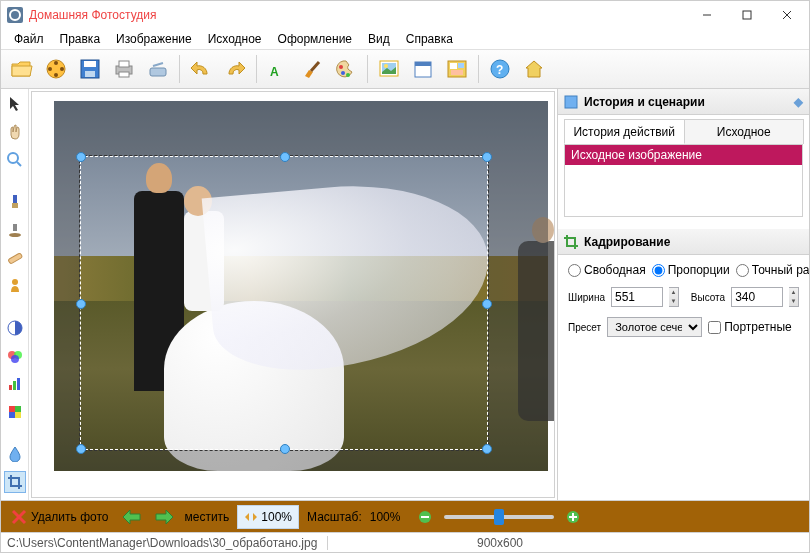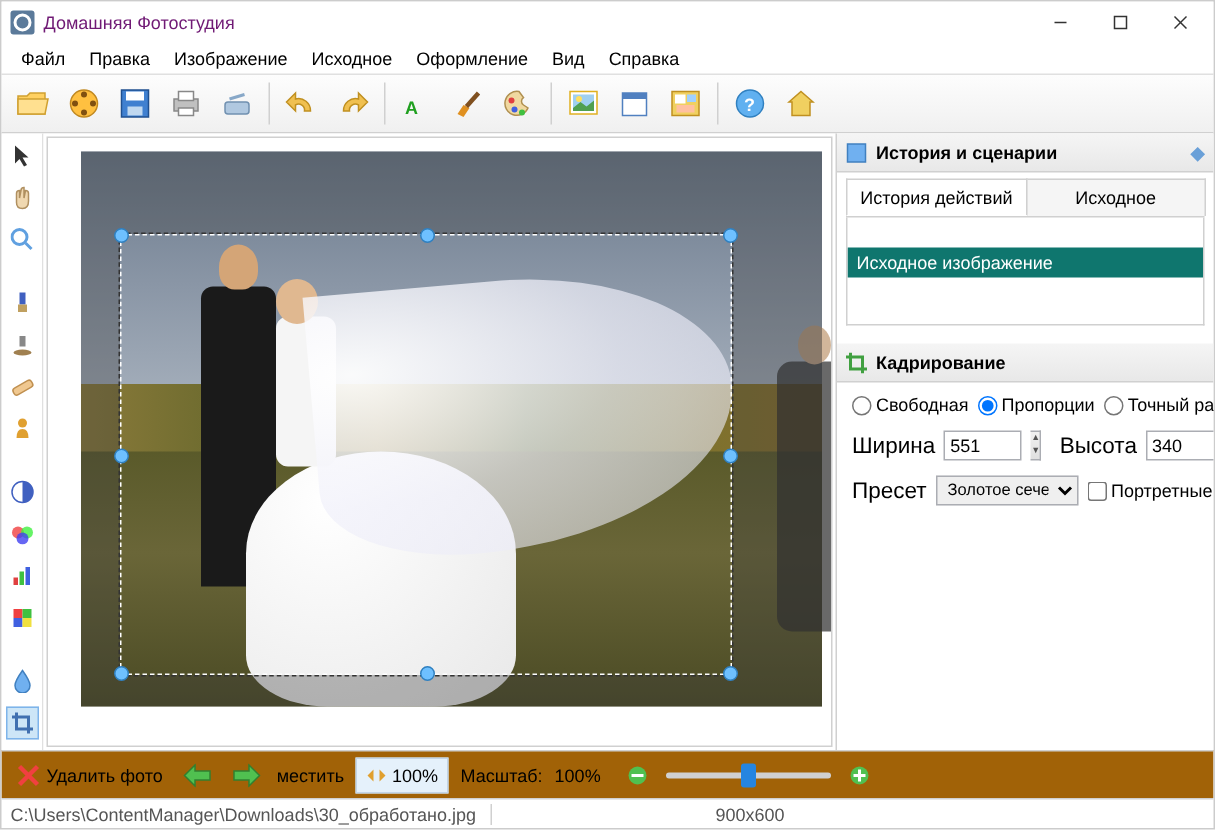--- a/index.html
+++ b/index.html
@@ -1,20 +1,20 @@
 <!DOCTYPE html>
 <html><head>
 <meta charset="utf-8">
 <style>
 * { box-sizing: border-box; margin: 0; padding: 0; font-family: "Segoe UI", Tahoma, sans-serif; font-size: 12px; }
 body { background: #fff; width: 810px; height: 553px; overflow: hidden; position: relative; border: 1px solid #ccc; }
 .titlebar { height: 28px; background: #fff; display: flex; align-items: center; padding: 0 2px 0 6px; }
 .titlebar .icon { width: 16px; height: 16px; background: #5b7a9a; border-radius: 2px; margin-right: 6px; position: relative; }
 .titlebar .icon::after { content: ''; position: absolute; width: 8px; height: 8px; border: 2px solid #fff; border-radius: 50%; top: 2px; left: 2px; }
-.titlebar .title { flex: 1; color: #701a75; }
+.titlebar .title { flex: 1; color: #ef4444; }
 .winbtn { width: 40px; height: 28px; display: flex; align-items: center; justify-content: center; color: #333; }
 .menubar { height: 20px; display: flex; align-items: center; padding: 0 6px; gap: 2px; background: #fff; }
 .menubar .mi { padding: 2px 7px; cursor: default; }
 .toolbar { height: 40px; background: linear-gradient(#fdfdfd, #f0f0f0); border-top: 1px solid #e0e0e0; border-bottom: 1px solid #d0d0d0; display: flex; align-items: center; padding: 0 6px; gap: 4px; }
 .tb-btn { width: 30px; height: 30px; display: flex; align-items: center; justify-content: center; border-radius: 3px; }
 .tb-sep { width: 1px; height: 28px; background: #d0d0d0; margin: 0 2px; }
 .workrow { display: flex; height: 411px; }
 .left-tools { width: 28px; background: #fff; border-right: 1px solid #e0e0e0; display: flex; flex-direction: column; align-items: center; padding-top: 4px; gap: 6px; }
 .lt-btn { width: 22px; height: 22px; display: flex; align-items: center; justify-content: center; }
 .lt-btn.active { background: #cde6f7; border: 1px solid #7eb4ea; }
@@ -38,26 +38,26 @@
 .crop-overlay { position: absolute; background: rgba(60,60,60,0.35); }
 .crop-rect { position: absolute; border: 1px dashed #fff; outline: 1px dashed #333; }
 .handle { position: absolute; width: 10px; height: 10px; background: #6ec0ff; border: 1px solid #3080c0; border-radius: 50%; }
 .right { width: 252px; border-left: 1px solid #d0d0d0; background: #fff; display: flex; flex-direction: column; }
 .panel-head { height: 26px; background: linear-gradient(#f5f5f5, #e8e8e8); border-bottom: 1px solid #d0d0d0; display: flex; align-items: center; padding: 0 6px; gap: 6px; font-weight: bold; }
 .panel-head .pin { margin-left: auto; color: #6aa0d8; }
 .tabs { height: 26px; display: flex; border-bottom: 1px solid #d0d0d0; margin: 4px 6px 0; }
 .tab { flex: 1; display: flex; align-items: center; justify-content: center; border: 1px solid #d0d0d0; border-bottom: none; background: #f5f5f5; margin-right: -1px; }
 .tab.active { background: #fff; border-bottom: 1px solid #fff; position: relative; z-index: 1; }
 .history-list { margin: 0 6px 6px; height: 72px; border: 1px solid #d0d0d0; border-top: none; overflow: auto; }
-.history-item { background: #0f766e; color: #fff; padding: 3px 6px; margin-top: 20px; }
+.history-item { background: #be185d; color: #fff; padding: 3px 6px; }
 .crop-panel { padding: 8px 10px; }
 .radio-row { display: flex; gap: 6px; margin-bottom: 10px; align-items: center; }
 .radio-row label { display: flex; align-items: center; gap: 3px; white-space: nowrap; font-size: 11px; }
 .field-row { display: flex; align-items: center; gap: 6px; margin-bottom: 10px; }
-.field-row label { font-size: 15px; }
+.field-row label { font-size: 10px; }
 .numfield { width: 52px; height: 20px; border: 1px solid #abadb3; padding: 0 3px; }
 .spinbtns { width: 15px; height: 20px; border: 1px solid #abadb3; border-left: none; background: linear-gradient(#f0f0f0,#e0e0e0); display: flex; flex-direction: column; }
 .spinbtns div { flex: 1; font-size: 6px; text-align: center; line-height: 8px; color: #555; }
 .preset { height: 20px; border: 1px solid #abadb3; padding: 0 3px; font-size: 11px; width: 95px; }
 .btn-row { display: flex; gap: 8px; margin-top: 14px; }
 .btn { width: 68px; height: 26px; border: 1px solid #adadad; background: linear-gradient(#f5f5f5, #e1e1e1); }
 .bottombar { height: 32px; border-top: 1px solid #d0d0d0; display: flex; align-items: center; padding: 0 6px; gap: 8px; background: #a16207; }
 .del-btn { display: flex; align-items: center; gap: 4px; padding: 2px 4px; }
 .arrow-btn { width: 24px; height: 24px; display: flex; align-items: center; justify-content: center; }
 .fit-btn { height: 24px; border: 1px solid #c2d5e8; background: #e5f1fb; padding: 0 6px; display: flex; align-items: center; gap: 3px; }

